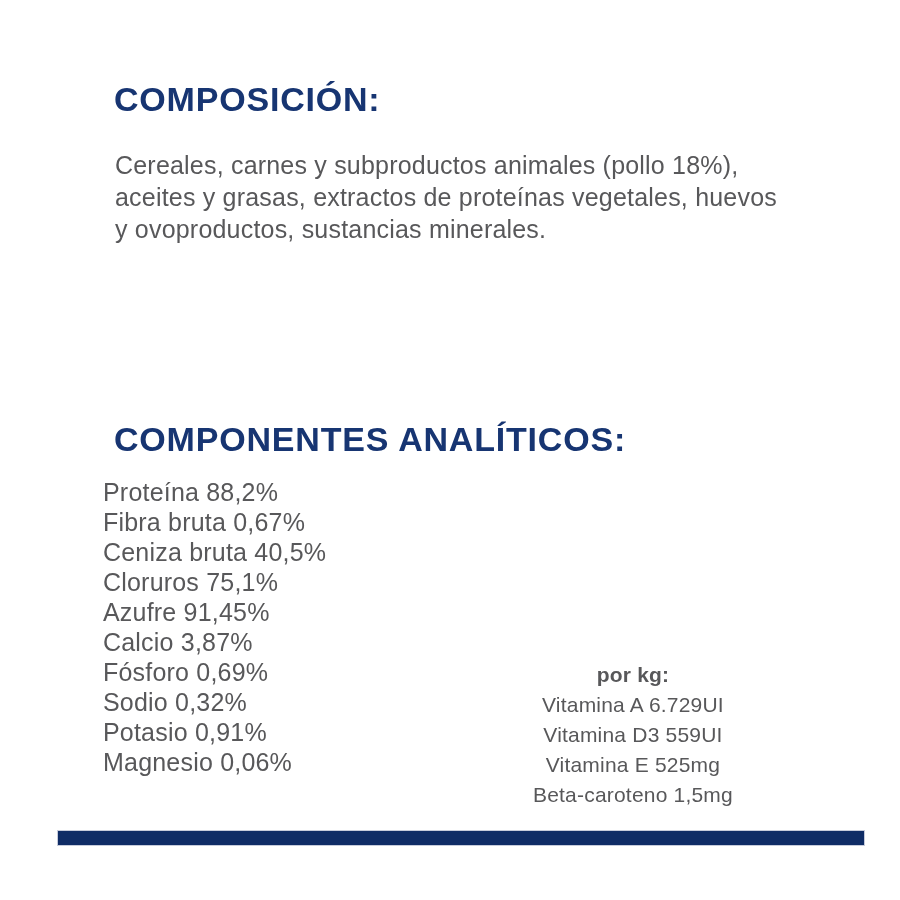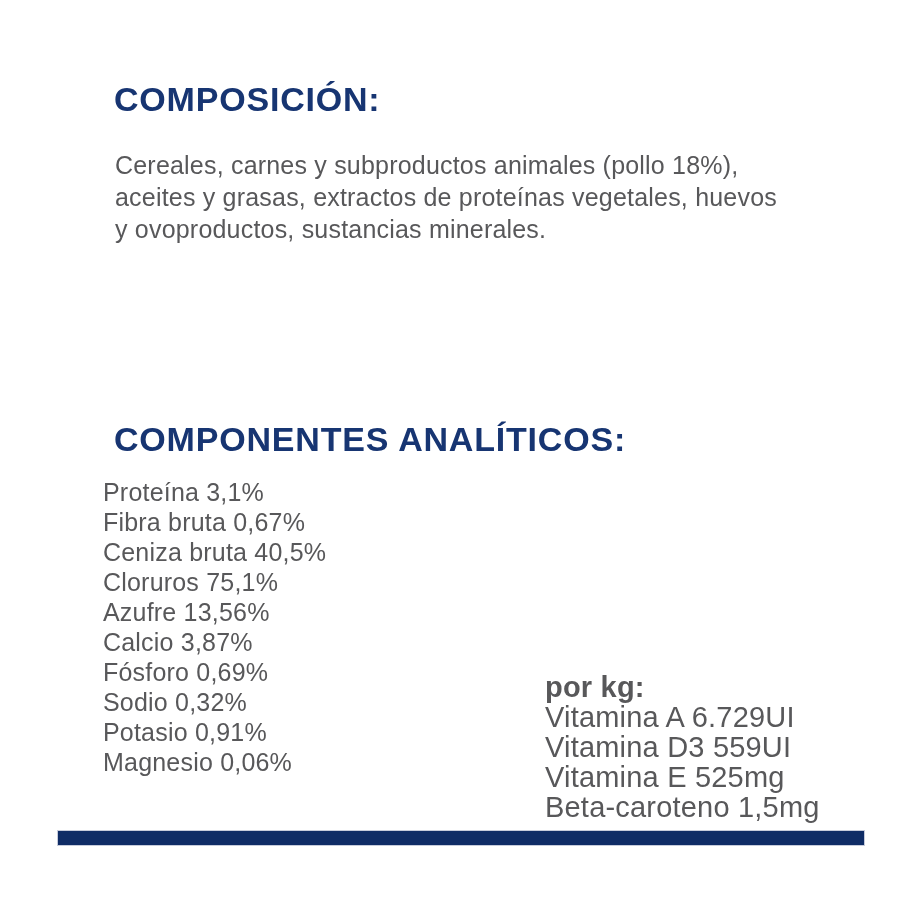--- a/index.html
+++ b/index.html
@@ -52,25 +52,26 @@
     list-style: none;
     font-size: 25px;
     line-height: 30px;
     color: var(--body-text);
     letter-spacing: 0.2px;
   }
   .per-kg {
     position: absolute;
     left: 533px;
     top: 660px;
-    margin: 12px;
-    font-size: 29px;
+    margin: 0;
+    font-size: 21px;
     line-height: 30px;
     color: var(--body-text);
     letter-spacing: 0.2px;
+    text-align: center;
   }
   .per-kg-heading { font-weight: 700; }
   .bottom-bar {
     position: absolute;
     left: 57px;
     top: 830px;
     width: 808px;
     height: 16px;
     background: var(--bar);
     border: 1px solid var(--bar-border);
@@ -83,25 +84,25 @@
 
   <section>
     <h1 id="composition-heading" class="heading">COMPOSICIÓN:</h1>
     <p class="body-text">Cereales, carnes y subproductos animales (pollo 18%), aceites y grasas, extractos de proteínas vegetales, huevos y ovoproductos, sustancias minerales.</p>
   </section>
 
   <section>
     <h1 id="analytical-heading" class="heading">COMPONENTES ANALÍTICOS:</h1>
 
     <ul class="nutrient-list">
-      <li>Proteína 3,1%</li>
+      <li>Proteína 88,2%</li>
       <li>Fibra bruta 0,67%</li>
       <li>Ceniza bruta 40,5%</li>
       <li>Cloruros 75,1%</li>
-      <li>Azufre 13,56%</li>
+      <li>Azufre 91,45%</li>
       <li>Calcio 3,87%</li>
       <li>Fósforo 0,69%</li>
       <li>Sodio 0,32%</li>
       <li>Potasio 0,91%</li>
       <li>Magnesio 0,06%</li>
     </ul>
 
     <div class="per-kg">
       <div class="per-kg-heading">por kg:</div>
       <div>Vitamina A 6.729UI</div>

